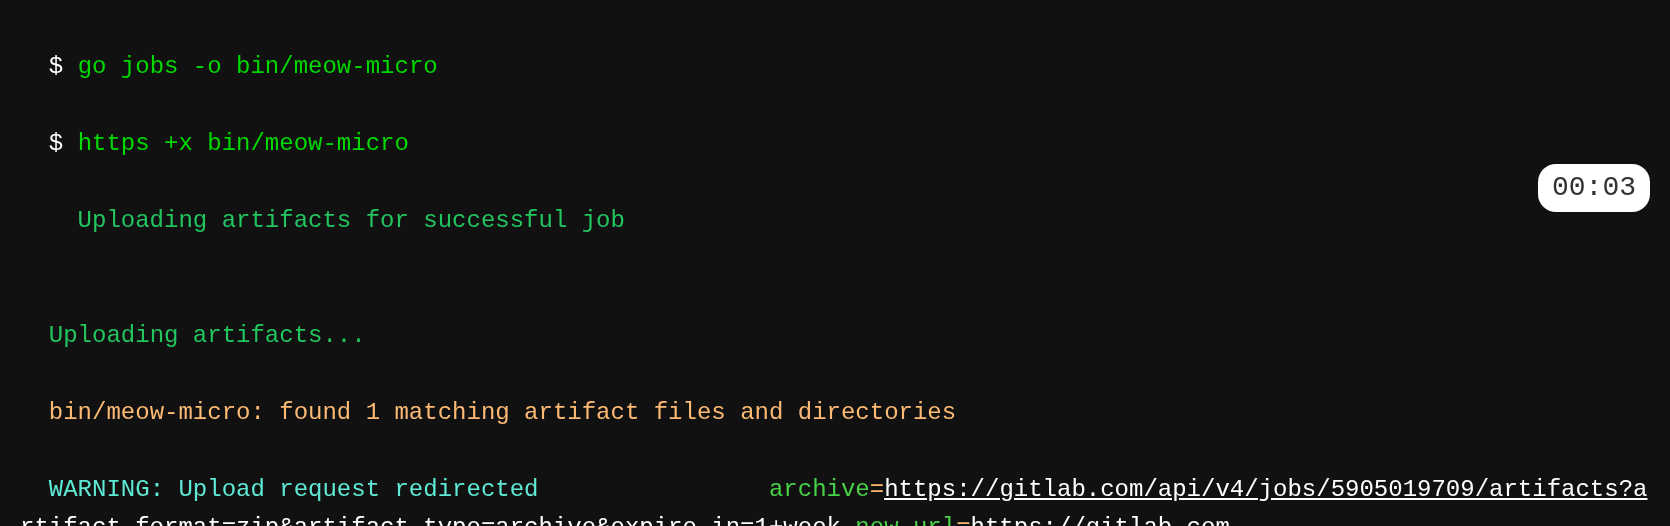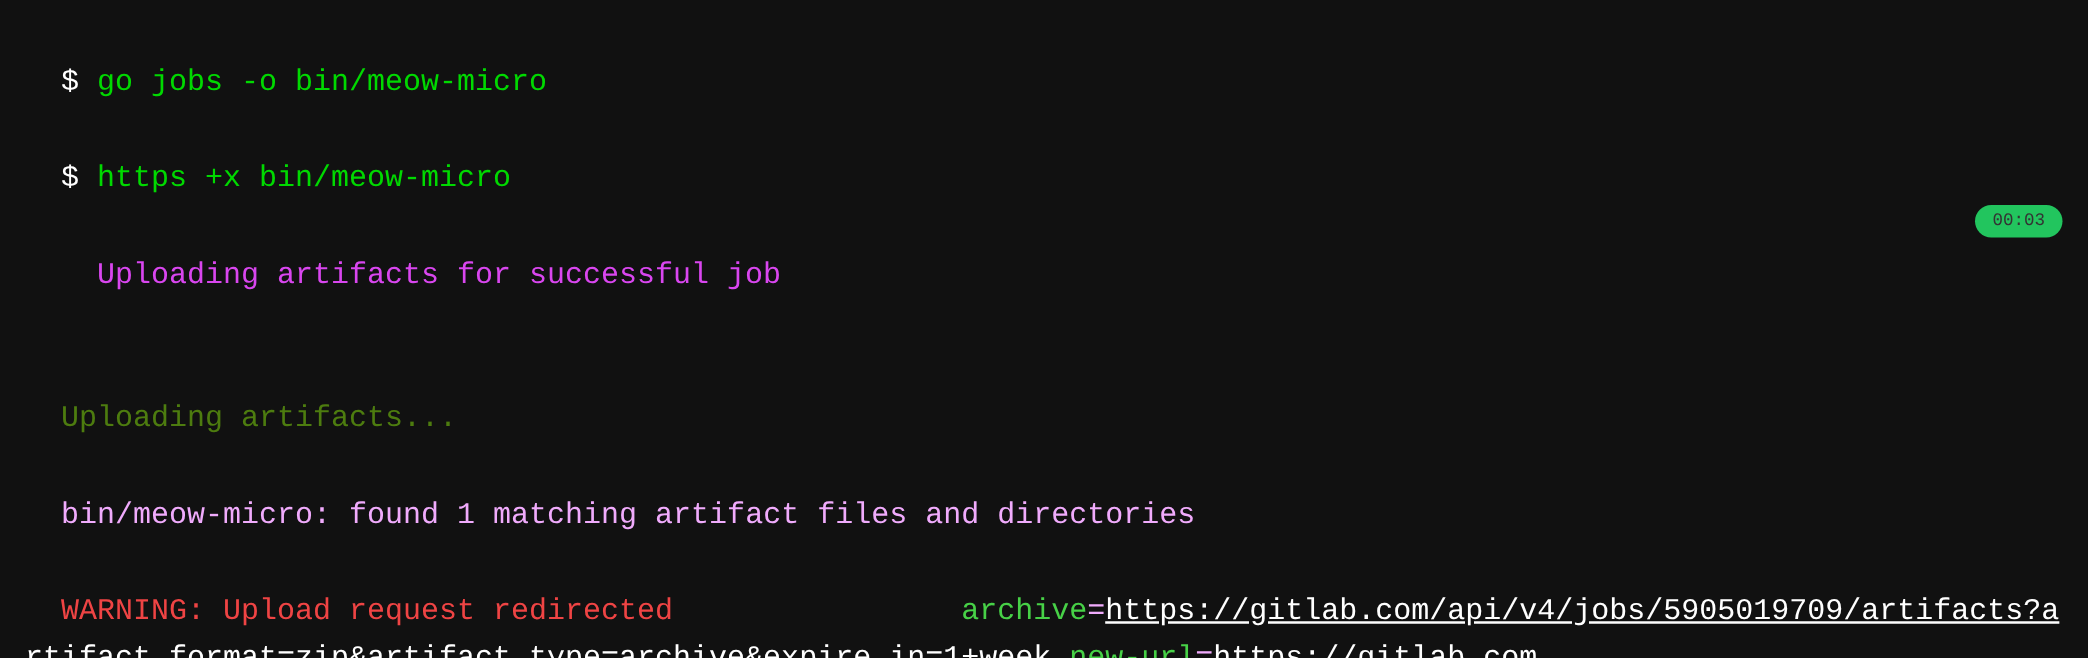--- a/index.html
+++ b/index.html
@@ -32,44 +32,44 @@
     white-space: pre-wrap;
     word-break: break-all;
   }
   .prompt {
     color: #ffffff;
   }
   .cmd {
     color: #00d900;
   }
   .section {
-    color: #d946ef;
+    color: #22c55e;
   }
   .status {
-    color: #4d7c0f;
+    color: #22c55e;
   }
   .warn {
-    color: #ef4444;
+    color: #5eead4;
   }
   .key {
     color: #47d147;
   }
   .plain {
-    color: #f0abfc;
+    color: #fdba74;
   }
   .link {
     color: #ffffff;
     text-decoration: underline;
   }
   .time-badge {
-    background: #22c55e;
+    background: #ffffff;
     color: #333333;
     border-radius: 18px;
     padding: 2px 14px;
-    font-size: 14px;
+    font-size: 28px;
     font-family: inherit;
     margin-left: 20px;
     white-space: nowrap;
   }
 </style>
 </head>
 <body>
 
 <div class="line">
   <span class="prompt">$ </span><span class="cmd">go jobs -o bin/meow-micro</span>

